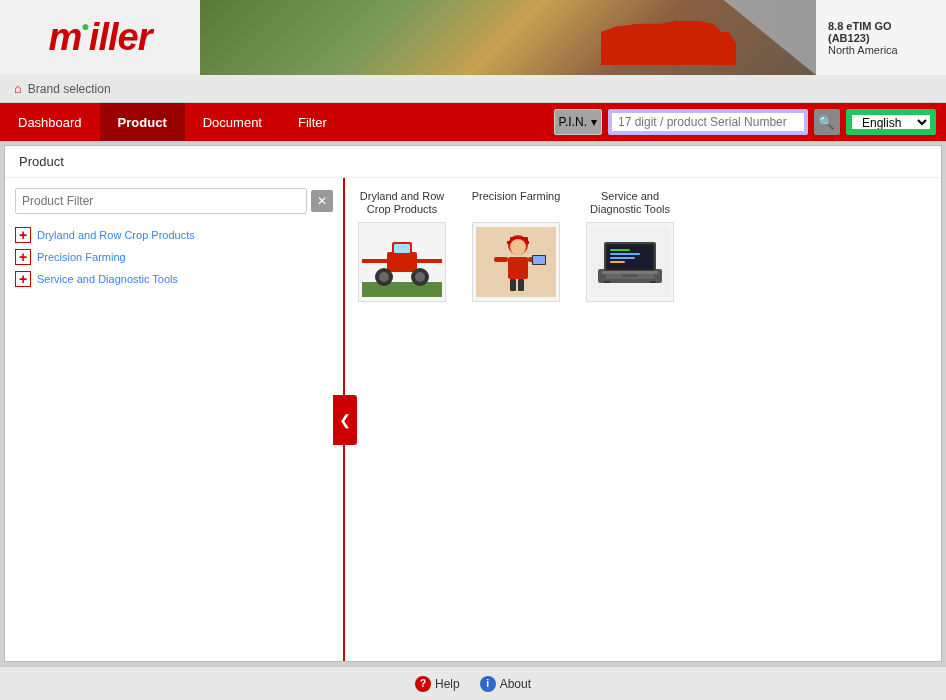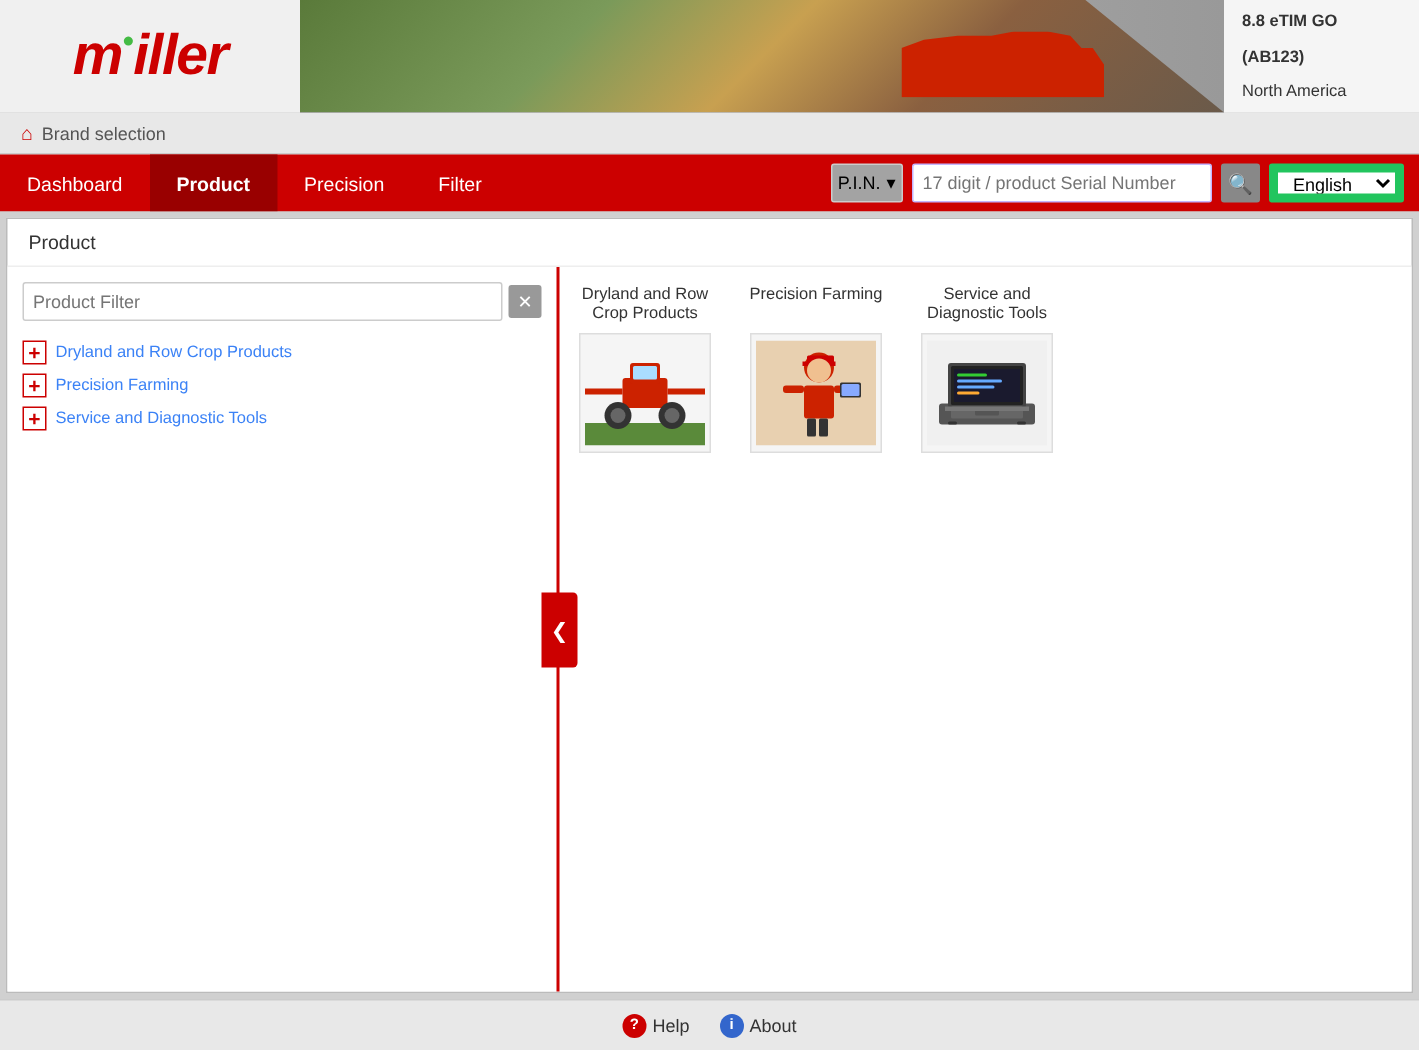--- a/index.html
+++ b/index.html
@@ -53,21 +53,21 @@
       background: #cc2200;
       clip-path: polygon(10% 100%, 10% 40%, 20% 30%, 35% 25%, 50% 25%, 60% 20%, 75% 20%, 85% 25%, 90% 40%, 95% 40%, 100% 60%, 100% 100%);
     }
     .top-right-info {
       background: #f5f5f5;
       width: 130px;
       padding: 8px 12px;
       font-size: 11px;
       display: flex;
       flex-direction: column;
-      justify-content: space-between;
+      justify-content: center;
     }
     .top-right-info .version { font-weight: bold; color: #333; }
     .top-right-info .region { color: #333; }
 
     
     .breadcrumb-bar {
       background: #e8e8e8;
       padding: 6px 14px;
       font-size: 12px;
       color: #555;
@@ -119,21 +119,21 @@
       padding: 0 4px;
       border-radius: 2px;
       cursor: pointer;
       display: flex;
       align-items: center;
       gap: 4px;
     }
     .search-input {
       height: 26px;
       width: 200px;
-      border: 1px solid #c4b5fd;
+      border: 4px solid #c4b5fd;
       padding: 0 6px;
       font-size: 12px;
       border-radius: 2px;
       color: #aaa;
     }
     .search-btn {
       height: 26px;
       width: 26px;
       background: #888;
       border: none;
@@ -161,21 +161,21 @@
       border-bottom: 1px solid #eee;
     }
     .main-content {
       display: flex;
       flex: 1;
       height: calc(700px - 75px - 32px - 38px - 30px - 34px);
     }
 
     
     .sidebar {
-      width: 368px;
+      width: 340px;
       border-right: 2px solid #cc0000;
       padding: 10px;
       background: white;
       position: relative;
     }
     .filter-row {
       display: flex;
       align-items: center;
       margin-bottom: 10px;
       gap: 4px;
@@ -364,21 +364,21 @@
   </div>
 
   <div class="nav-bar">
     <div class="nav-item">
       <span>Dashboard</span>
     </div>
     <div class="nav-item active">
       <span>Product</span>
     </div>
     <div class="nav-item">
-      <span>Precision</span>
+      <span>Document</span>
     </div>
     <div class="nav-item">
       <span>Filter</span>
     </div>
     <div class="nav-spacer"></div>
     <div class="search-area">
       <div class="pin-select">
         <span>P.I.N.</span>
         <span>▾</span>
       </div>

